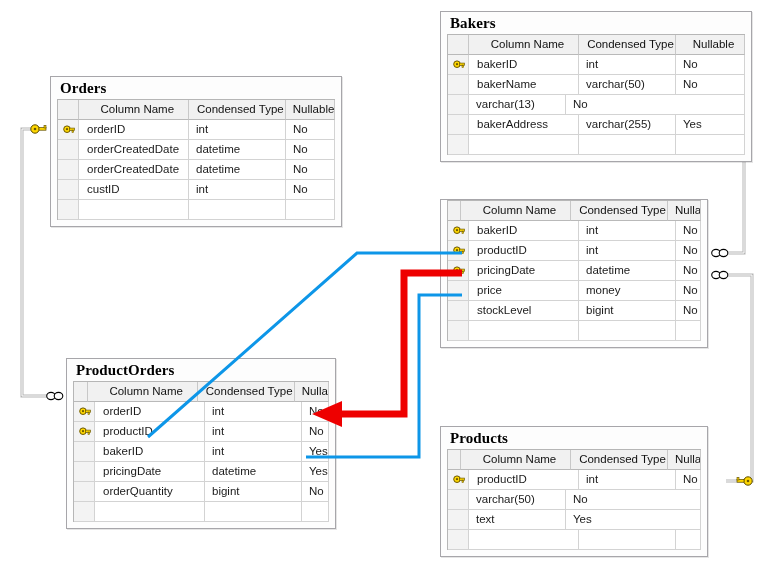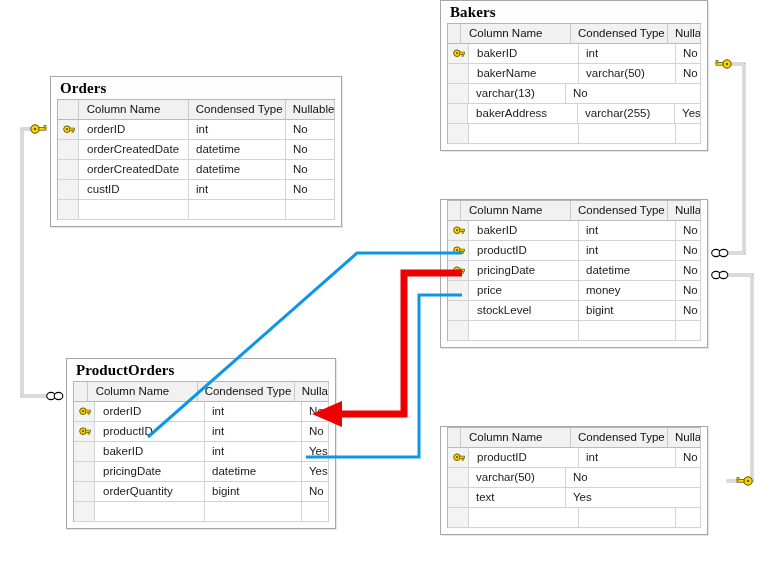--- a/index.html
+++ b/index.html
@@ -56,20 +56,21 @@
     color: #1a1a1a;
     line-height: 19px;
     overflow: hidden;
     white-space: nowrap;
   }
   .hdr > div {
     background: #f1f1f1;
     border-bottom: 1px solid #b9b9b9;
     border-right: 1px solid #c8c8c8;
     color: #111;
+    text-align: center;
   }
   .c-key   { width: 21px; background: #f3f3f3; position: relative; }
   .hdr .c-key { background: #f1f1f1; }
   .c-name  { flex: 0 0 110px; padding-left: 8px; }
   .c-type  { flex: 0 0 97px; padding-left: 7px; }
   .c-null  { flex: 1 1 auto;  padding-left: 7px; border-right: 1px solid #d3d3d3; }
   .row.blank > div { height: 20px; }
   .row.blank .c-name, .row.blank .c-type, .row.blank .c-null { background: #ffffff; }
 
   
@@ -193,21 +194,21 @@
             <div class="c-null">No</div>
           </div>
           <div class="row blank">
             <div class="c-key"></div>
             <div class="c-name"></div>
             <div class="c-type"></div>
             <div class="c-null"></div>
           </div>
         </div>
       </div>
-      <div class="tbl" style="left: 440px; top: 0; width: 268px;">
+      <div class="tbl" style="left: 440px; top: 11px; width: 312px;">
         <div class="tbl-title">Bakers</div>
         <div class="grid">
           <div class="row hdr">
             <div class="c-key"></div>
             <div class="c-name">Column Name</div>
             <div class="c-type">Condensed Type</div>
             <div class="c-null">Nullable</div>
           </div>
           <div class="row">
             <div class="c-key">
@@ -369,20 +370,21 @@
           </div>
           <div class="row blank">
             <div class="c-key"></div>
             <div class="c-name"></div>
             <div class="c-type"></div>
             <div class="c-null"></div>
           </div>
         </div>
       </div>
       <div class="tbl" style="left: 440px; top: 426px; width: 268px;">
+        <div class="tbl-title">Products</div>
         <div class="grid">
           <div class="row hdr">
             <div class="c-key"></div>
             <div class="c-name">Column Name</div>
             <div class="c-type">Condensed Type</div>
             <div class="c-null">Nullable</div>
           </div>
           <div class="row">
             <div class="c-key">
               <svg class="keyicon" viewBox="0 0 12 10">

